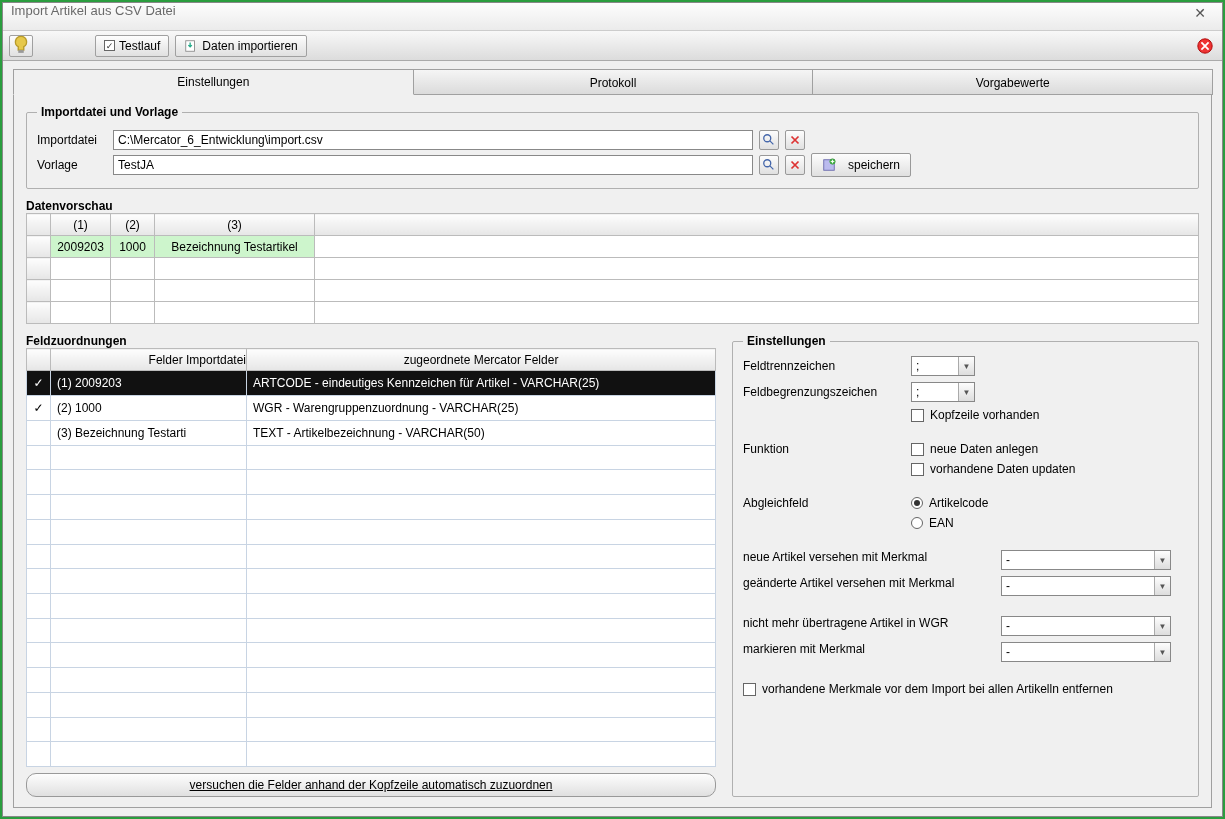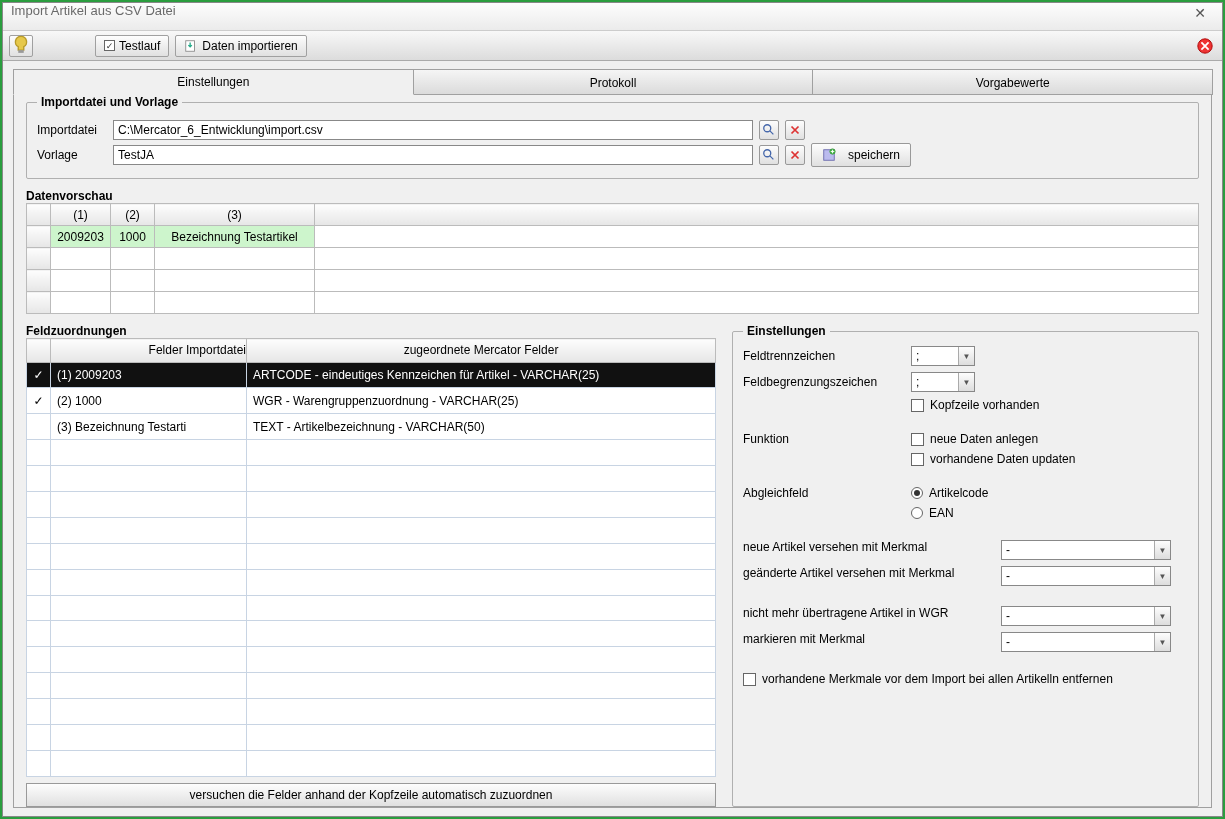--- a/index.html
+++ b/index.html
@@ -13,21 +13,21 @@
 .tb-btn.icon-only { width: 24px; padding: 0; justify-content: center; }
 .tb-btn .chk { width: 11px; height: 11px; border: 1px solid #666; background: #fff; display: inline-flex; align-items: center; justify-content: center; font-size: 9px; color: #333; }
 .tb-spacer { flex: 1; }
 .tb-close { width: 22px; height: 22px; display: flex; align-items: center; justify-content: center; cursor: pointer; }
 .tb-close svg { width: 18px; height: 18px; }
 .content { flex: 1; padding: 8px 10px; display: flex; flex-direction: column; }
 .tabs { display: flex; height: 26px; }
 .tab { flex: 1; background: linear-gradient(#fdfdfd, #e8e8e8); border: 1px solid #a0a0a0; border-bottom: none; display: flex; align-items: center; justify-content: center; cursor: pointer; margin-right: -1px; }
 .tab.active { background: #f0f0f0; border-bottom: 1px solid #f0f0f0; position: relative; z-index: 2; }
 .tab:not(.active) { background: linear-gradient(#f5f5f5, #dadada); }
-.tab-body { border: 1px solid #a0a0a0; flex: 1; padding: 0 12px; background: #f0f0f0; margin-top: -1px; display: flex; flex-direction: column; gap: 10px; overflow: hidden; }
+.tab-body { border: 1px solid #a0a0a0; flex: 1; padding: 10px 12px; background: #f0f0f0; margin-top: -1px; display: flex; flex-direction: column; gap: 10px; overflow: hidden; }
 fieldset { border: 1px solid #b0b0b0; padding: 8px 10px; border-radius: 2px; }
 legend { padding: 0 4px; font-weight: bold; }
 .row { display: flex; align-items: center; gap: 6px; margin: 3px 0; }
 .row label { width: 70px; }
 .row input[type=text] { flex: 0 0 640px; height: 20px; border: 1px solid #888; padding: 0 4px; background: #fff; }
 .icon-btn { width: 20px; height: 20px; border: 1px solid #999; background: linear-gradient(#fdfdfd,#e0e0e0); border-radius: 2px; display: flex; align-items: center; justify-content: center; cursor: pointer; }
 .icon-btn svg { width: 14px; height: 14px; }
 .btn { height: 24px; border: 1px solid #999; background: linear-gradient(#fdfdfd,#e0e0e0); border-radius: 2px; padding: 0 10px; display: flex; align-items: center; gap: 12px; cursor: pointer; }
 .section-label { font-weight: bold; }
 .preview-table { border: 1px solid #888; border-collapse: collapse; width: 100%; background: #fff; }
@@ -43,21 +43,21 @@
 .right-col { flex: 1; }
 
 .map-table { border: 1px solid #888; border-collapse: collapse; width: 100%; background: #fff; flex: 1; }
 .map-table th { background: linear-gradient(#fdfdfd,#e6e6e6); border: 1px solid #bbb; height: 20px; font-weight: normal; text-align: center; }
 .map-table th.chkcol { width: 24px; }
 .map-table th.c1 { width: 196px; text-align: right; }
 .map-table td { border: 1px solid #c8d4e3; height: 22px; padding: 0 6px; }
 .map-table td.chk { text-align: center; }
 .map-table tr.selected td { background: #111; color: #fff; }
 .map-table tr.empty td { background: #fff; }
-.auto-btn { margin-top: 6px; height: 24px; border: 1px solid #999; background: linear-gradient(#fdfdfd,#e0e0e0); border-radius: 0; display: flex; align-items: center; justify-content: center; cursor: pointer; }
+.auto-btn { margin-top: 6px; height: 24px; border: 1px solid #999; background: linear-gradient(#fdfdfd,#e0e0e0); border-radius: 10px; display: flex; align-items: center; justify-content: center; cursor: pointer; text-decoration: underline; }
 
 .settings-grid { display: grid; grid-template-columns: 160px 1fr; row-gap: 6px; column-gap: 8px; align-items: center; }
 .settings-grid .full { grid-column: 1 / span 2; display: flex; align-items: center; gap: 6px; }
 .combo { height: 20px; width: 64px; border: 1px solid #888; background: #fff; display: flex; align-items: center; }
 .combo span { flex: 1; padding: 0 4px; }
 .combo .arrow { width: 16px; height: 100%; border-left: 1px solid #aaa; background: linear-gradient(#fdfdfd,#ddd); display: flex; align-items: center; justify-content: center; font-size: 8px; color: #555; }
 .combo.wide { width: 170px; }
 .chkbox { width: 13px; height: 13px; border: 1px solid #666; background: #fff; display: inline-block; }
 .chk-row { display: flex; align-items: center; gap: 6px; }
 .radio { width: 12px; height: 12px; border: 1px solid #666; border-radius: 50%; display: inline-flex; align-items: center; justify-content: center; background: #fff; }

